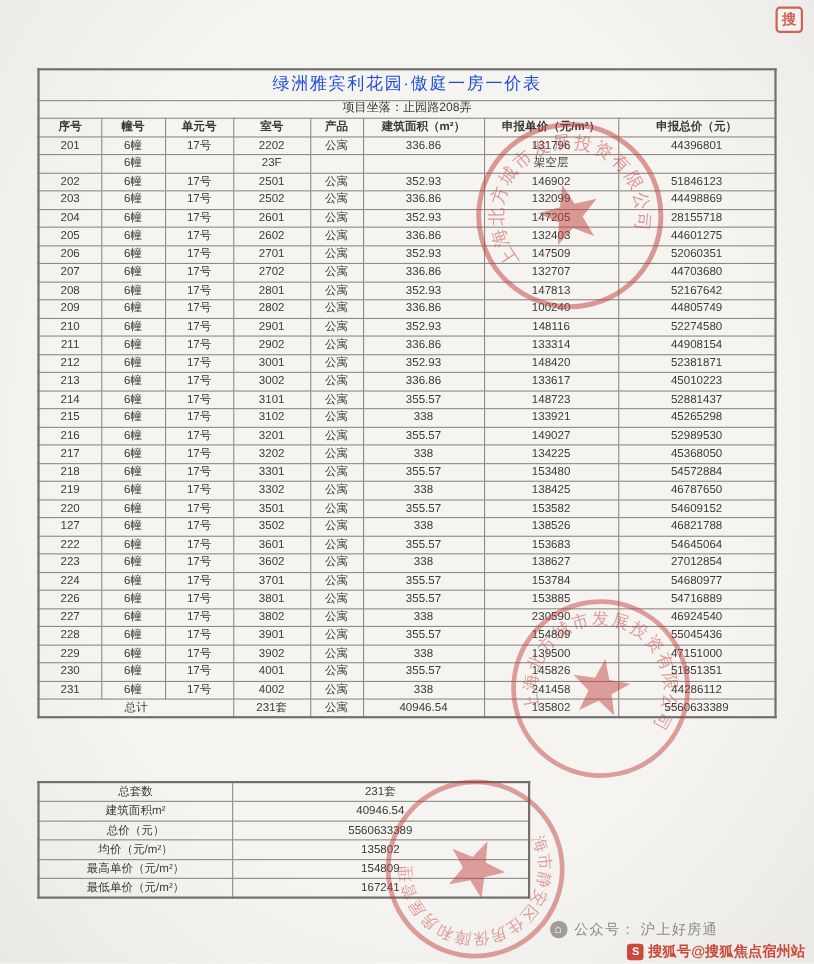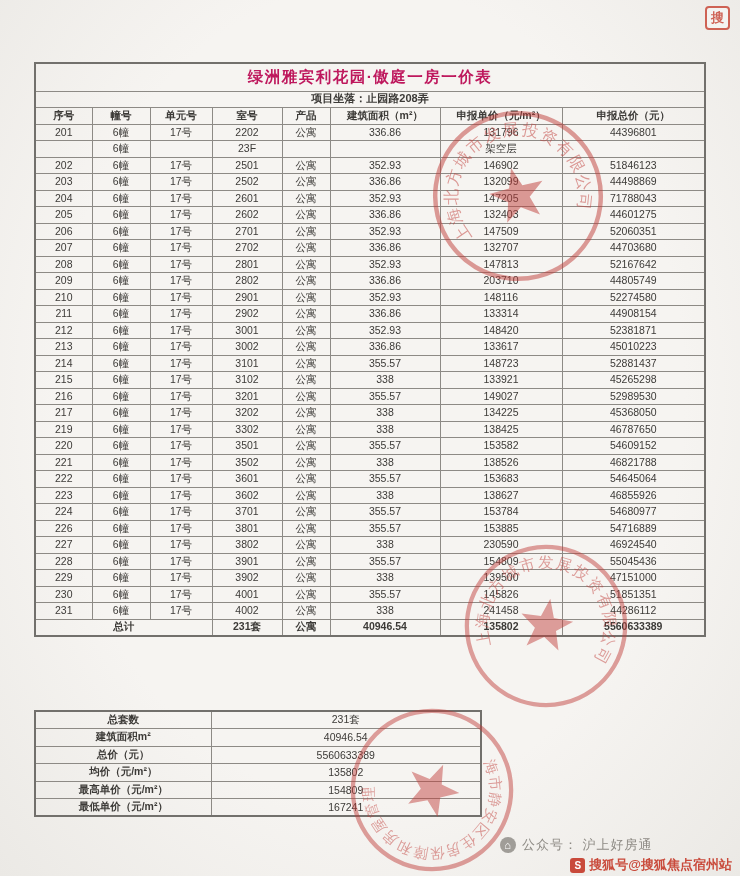--- a/index.html
+++ b/index.html
@@ -11,27 +11,27 @@
     color:#3c3a37;
     overflow:hidden;
   }
   table{border-collapse:collapse;table-layout:fixed;}
   .main{position:absolute;left:34px;top:62px;width:672px;border:2px solid #72706c;}
   .main td,.main th{
     border:1px solid #8d8a85;text-align:center;vertical-align:middle;
     font-size:10.5px;padding:0;height:16.5px;line-height:1.05;color:#3c3a37;
     overflow:hidden;white-space:nowrap;
   }
-  .main .title{font-size:15.5px;font-weight:bold;height:28px;letter-spacing:1.5px;color:#be185d;}
-  .main .subtitle{font-size:11px;font-weight:bold;height:16px;}
+  .main .title{font-size:15.5px;font-weight:normal;height:28px;letter-spacing:1.5px;color:#1d4ed8;}
+  .main .subtitle{font-size:11px;font-weight:normal;height:16px;}
   .main th{font-weight:bold;height:17px;}
-  .total-row td{font-weight:bold;}
+  .total-row td{font-weight:normal;}
   .summary{position:absolute;left:34px;top:710px;width:446px;border:2px solid #72706c;}
   .summary td{border:1px solid #8d8a85;text-align:center;font-size:10.5px;height:17.5px;padding:0;white-space:nowrap;}
-  .summary td.sum-label{font-weight:bold;}
+  .summary td.sum-label{font-weight:normal;}
   .stamp{position:absolute;pointer-events:none;color:#c03e3a;}
   .stamp svg{display:block;width:100%;height:100%;}
   .stamp-1{left:428px;top:106px;width:180px;height:180px;opacity:.5;transform:rotate(-14deg);}
   .stamp-2{left:460px;top:540px;width:172px;height:172px;opacity:.48;transform:rotate(9deg);}
   .stamp-3{left:346px;top:704px;width:172px;height:172px;opacity:.48;transform:rotate(168deg);}
   .wechat-line{position:absolute;left:500px;top:836px;display:flex;align-items:center;gap:6px;color:#8d8a84;font-size:13px;letter-spacing:1px;}
   .wechat-logo{width:16px;height:16px;border-radius:50%;background:#a09d98;color:#fff;font-size:11px;display:flex;align-items:center;justify-content:center;flex:0 0 auto;}
   .sohu-watermark{position:absolute;right:8px;top:856px;color:#c94a3b;font-size:13px;font-weight:bold;display:flex;align-items:center;gap:4px;}
   .sohu-icon{width:15px;height:15px;border-radius:3px;background:#c94a3b;color:#fff;font-size:10px;line-height:15px;text-align:center;font-weight:bold;flex:0 0 auto;}
   .sohu-badge{position:absolute;right:10px;top:6px;color:#c94a3b;font-weight:bold;font-size:13px;border:2px solid #c94a3b;border-radius:4px;padding:1px 4px;opacity:.85;background:rgba(255,255,255,.4);}
@@ -112,21 +112,21 @@
           <td>44498869</td>
         </tr>
         <tr>
           <td>204</td>
           <td>6幢</td>
           <td>17号</td>
           <td>2601</td>
           <td>公寓</td>
           <td>352.93</td>
           <td>147205</td>
-          <td>71788043</td>
+          <td>28155718</td>
         </tr>
         <tr>
           <td>205</td>
           <td>6幢</td>
           <td>17号</td>
           <td>2602</td>
           <td>公寓</td>
           <td>336.86</td>
           <td>132403</td>
           <td>44601275</td>
@@ -161,21 +161,21 @@
           <td>147813</td>
           <td>52167642</td>
         </tr>
         <tr>
           <td>209</td>
           <td>6幢</td>
           <td>17号</td>
           <td>2802</td>
           <td>公寓</td>
           <td>336.86</td>
-          <td>203710</td>
+          <td>100240</td>
           <td>44805749</td>
         </tr>
         <tr>
           <td>210</td>
           <td>6幢</td>
           <td>17号</td>
           <td>2901</td>
           <td>公寓</td>
           <td>352.93</td>
           <td>148116</td>
@@ -245,41 +245,51 @@
           <td>217</td>
           <td>6幢</td>
           <td>17号</td>
           <td>3202</td>
           <td>公寓</td>
           <td>338</td>
           <td>134225</td>
           <td>45368050</td>
         </tr>
         <tr>
+          <td>218</td>
+          <td>6幢</td>
+          <td>17号</td>
+          <td>3301</td>
+          <td>公寓</td>
+          <td>355.57</td>
+          <td>153480</td>
+          <td>54572884</td>
+        </tr>
+        <tr>
           <td>219</td>
           <td>6幢</td>
           <td>17号</td>
           <td>3302</td>
           <td>公寓</td>
           <td>338</td>
           <td>138425</td>
           <td>46787650</td>
         </tr>
         <tr>
           <td>220</td>
           <td>6幢</td>
           <td>17号</td>
           <td>3501</td>
           <td>公寓</td>
           <td>355.57</td>
           <td>153582</td>
           <td>54609152</td>
         </tr>
         <tr>
-          <td>221</td>
+          <td>127</td>
           <td>6幢</td>
           <td>17号</td>
           <td>3502</td>
           <td>公寓</td>
           <td>338</td>
           <td>138526</td>
           <td>46821788</td>
         </tr>
         <tr>
           <td>222</td>
@@ -292,21 +302,21 @@
           <td>54645064</td>
         </tr>
         <tr>
           <td>223</td>
           <td>6幢</td>
           <td>17号</td>
           <td>3602</td>
           <td>公寓</td>
           <td>338</td>
           <td>138627</td>
-          <td>46855926</td>
+          <td>27012854</td>
         </tr>
         <tr>
           <td>224</td>
           <td>6幢</td>
           <td>17号</td>
           <td>3701</td>
           <td>公寓</td>
           <td>355.57</td>
           <td>153784</td>
           <td>54680977</td>

